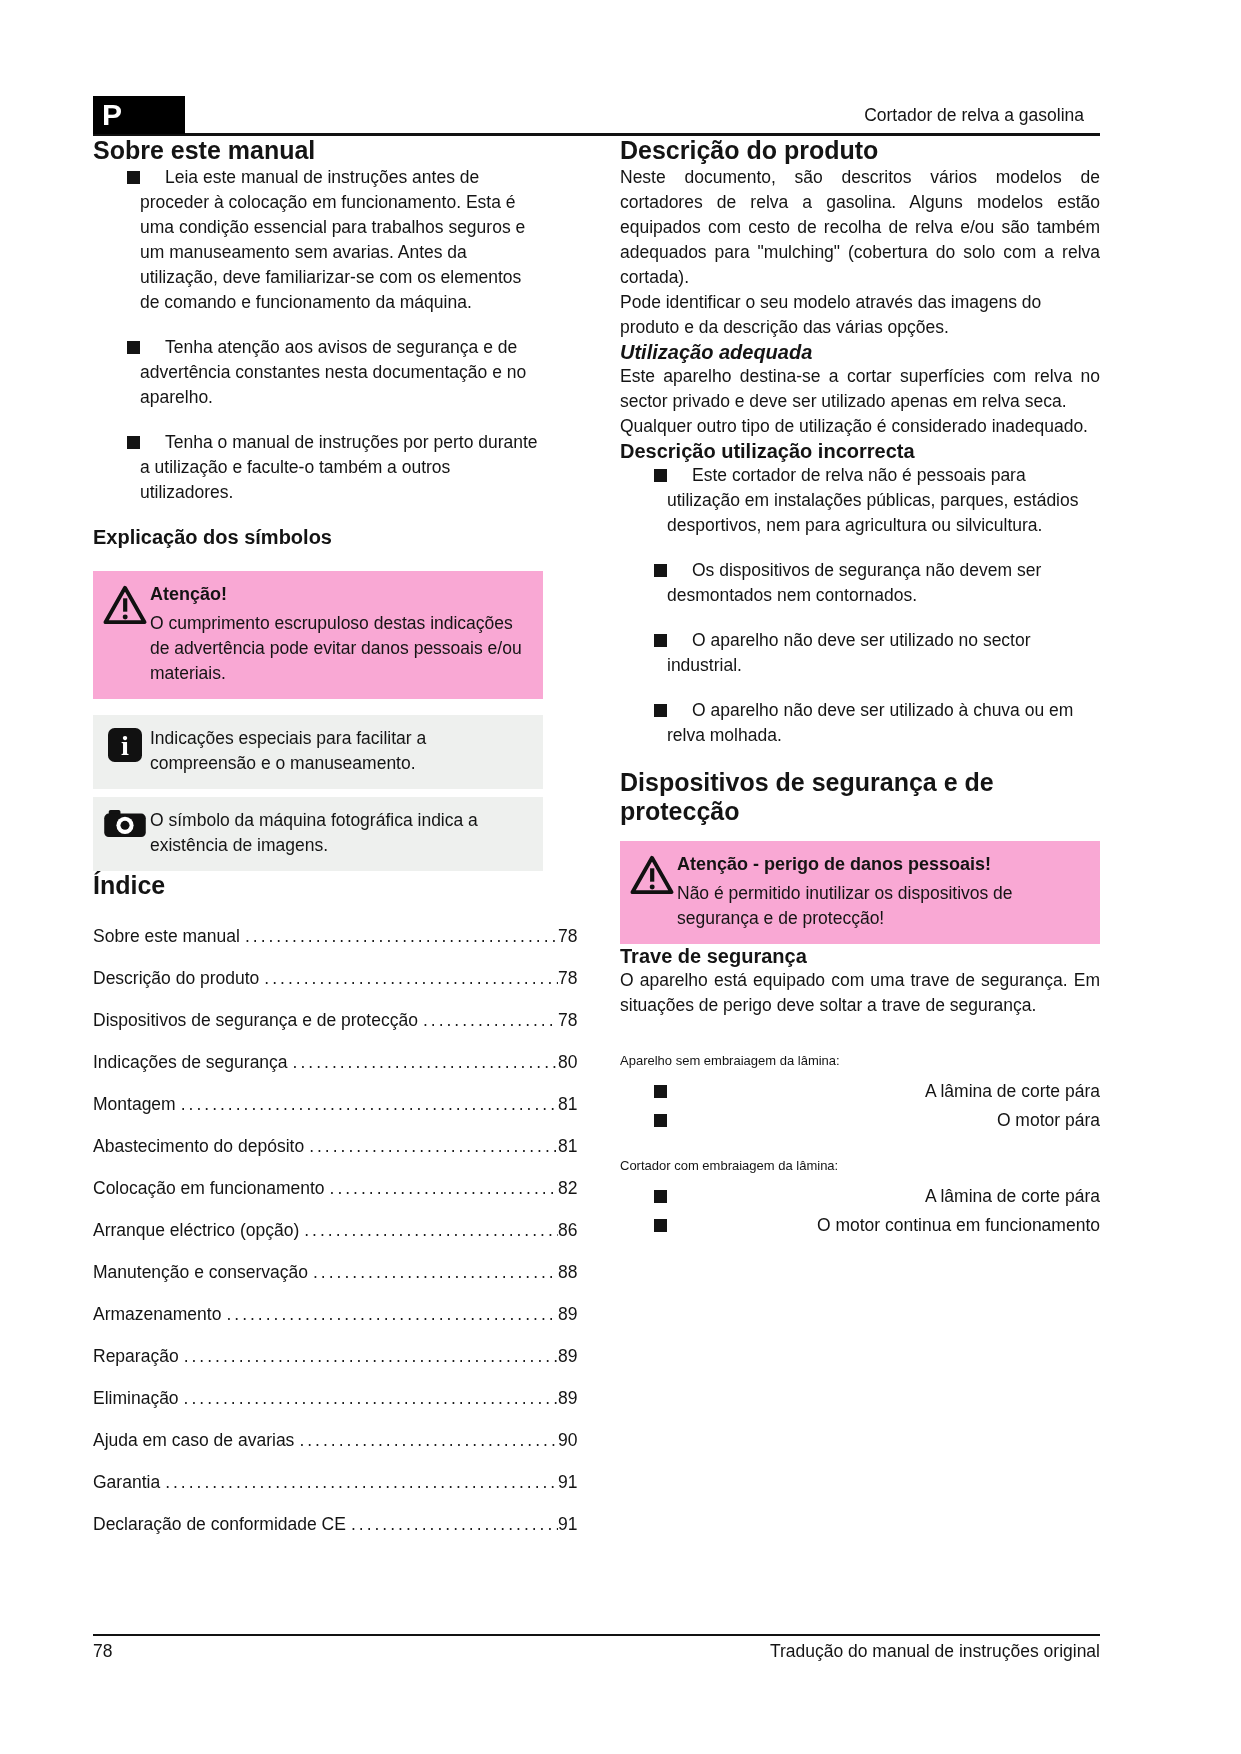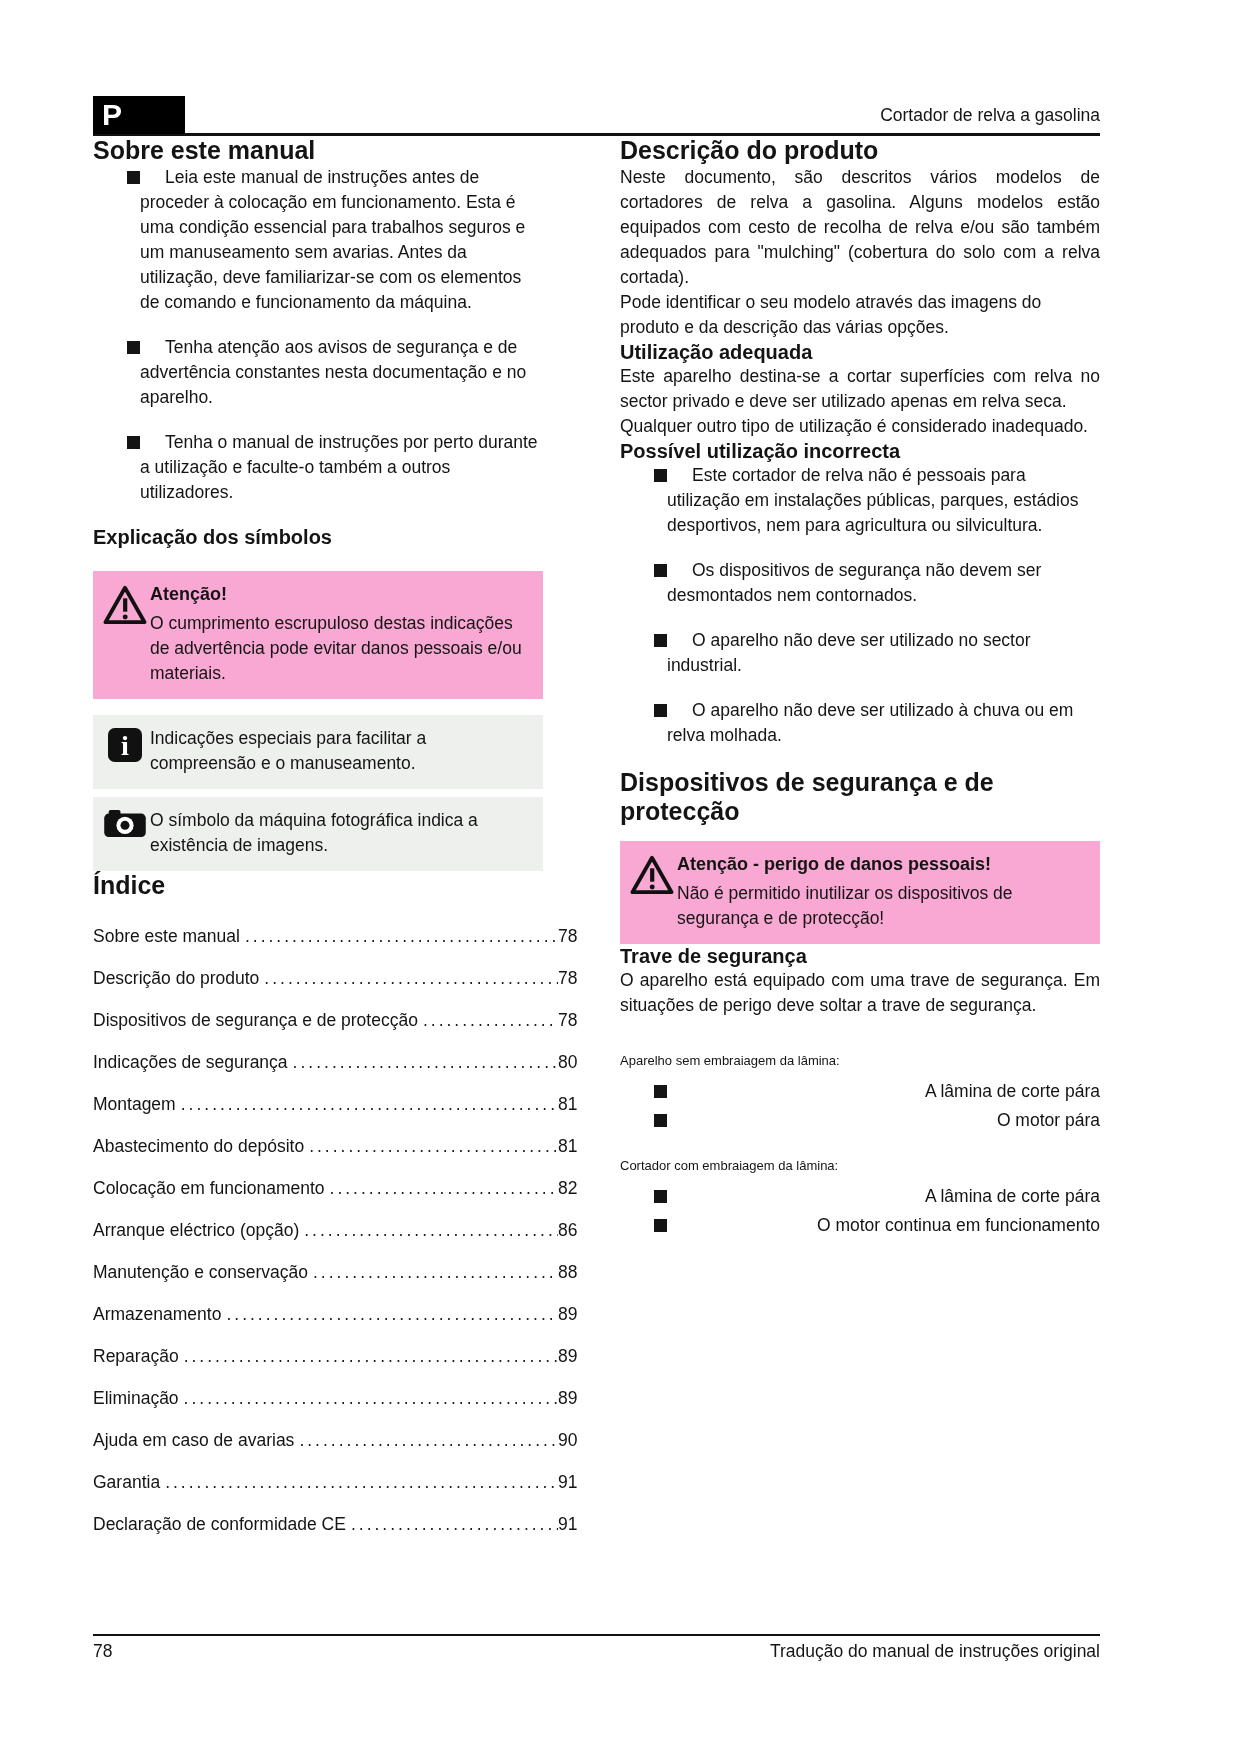--- a/index.html
+++ b/index.html
@@ -15,21 +15,21 @@
     overflow: hidden;
   }
   
   .header { position: relative; height: 75px; border-bottom: 3px solid #111; }
   .lang-badge {
     position: absolute; left: 0; bottom: -1px;
     width: 92px; height: 38px; background: #000;
     color: #fff; font-size: 30px; font-weight: bold;
     display: flex; align-items: center; padding-left: 9px; box-sizing: border-box;
   }
-  .header-title { position: absolute; right: 0; bottom: 7px; font-size: 17.5px; }
+  .header-title { position: absolute; right: 16px; bottom: 7px; font-size: 17.5px; }
   
   .columns { display: flex; }
   .col-left  { width: 497px; flex: 0 0 497px; }
   .col-gap   { width: 30px;  flex: 0 0 30px; }
   .col-right { width: 480px; flex: 0 0 480px; }
   h1.sec { font-size: 25px; font-weight: bold; margin: 0; line-height: 1.15; }
   h2.sub { font-size: 20px; font-weight: bold; margin: 0; line-height: 1.2; }
   p.body { font-size: 17.5px; line-height: 25px; margin: 0; }
   .just { text-align: justify; }
   
@@ -65,21 +65,21 @@
     position: absolute; left: 93px; right: 141px; bottom: 92px;
     border-top: 2px solid #111; padding-top: 5px;
     display: flex; justify-content: space-between; font-size: 17.5px;
   }
   
   .mt2  { margin-top: 2px; }  .mt8  { margin-top: 8px; }
   .mt14 { margin-top: 14px; } .mt16 { margin-top: 16px; }
   .mt20 { margin-top: 20px; } .mt22 { margin-top: 22px; }
   .mt24 { margin-top: 24px; } .mt26 { margin-top: 26px; }
   .mt30 { margin-top: 30px; } .mt38 { margin-top: 38px; }
-  .mt42 { margin-top: 42px; } .mt44 { margin-top: 44px; }
+  .mt42 { margin-top: 42px; font-style: italic; } .mt44 { margin-top: 44px; }
   .mt48 { margin-top: 48px; }
 </style>
 </head>
 <body>
 
 <div class="page">
 
   <div class="header">
     <div class="lang-badge">
       <span>P</span>
@@ -225,21 +225,21 @@
       <h1 class="sec mt2">Descrição do produto</h1>
 
       <p class="body just mt24">Neste documento, são descritos vários modelos de cortadores de relva a gasolina. Alguns modelos estão equipados com cesto de recolha de relva e/ou são também adequados para "mulching" (cobertura do solo com a relva cortada).</p>
       <p class="body mt14">Pode identificar o seu modelo através das imagens do produto e da descrição das várias opções.</p>
 
       <h2 class="sub mt42">Utilização adequada</h2>
 
       <p class="body just mt16">Este aparelho destina-se a cortar superfícies com relva no sector privado e deve ser utilizado apenas em relva seca.</p>
       <p class="body just mt44">Qualquer outro tipo de utilização é considerado inadequado.</p>
 
-      <h2 class="sub mt48">Possível utilização incorrecta</h2>
+      <h2 class="sub mt48">Descrição utilização incorrecta</h2>
 
       <ul class="bullets spaced mt20">
         <li>Este cortador de relva não é pessoais para utilização em instalações públicas, parques, estádios desportivos, nem para agricultura ou silvicultura.</li>
         <li>Os dispositivos de segurança não devem ser desmontados nem contornados.</li>
         <li>O aparelho não deve ser utilizado no sector industrial.</li>
         <li>O aparelho não deve ser utilizado à chuva ou em relva molhada.</li>
       </ul>
 
       <h1 class="sec">Dispositivos de segurança e de protecção</h1>
 

